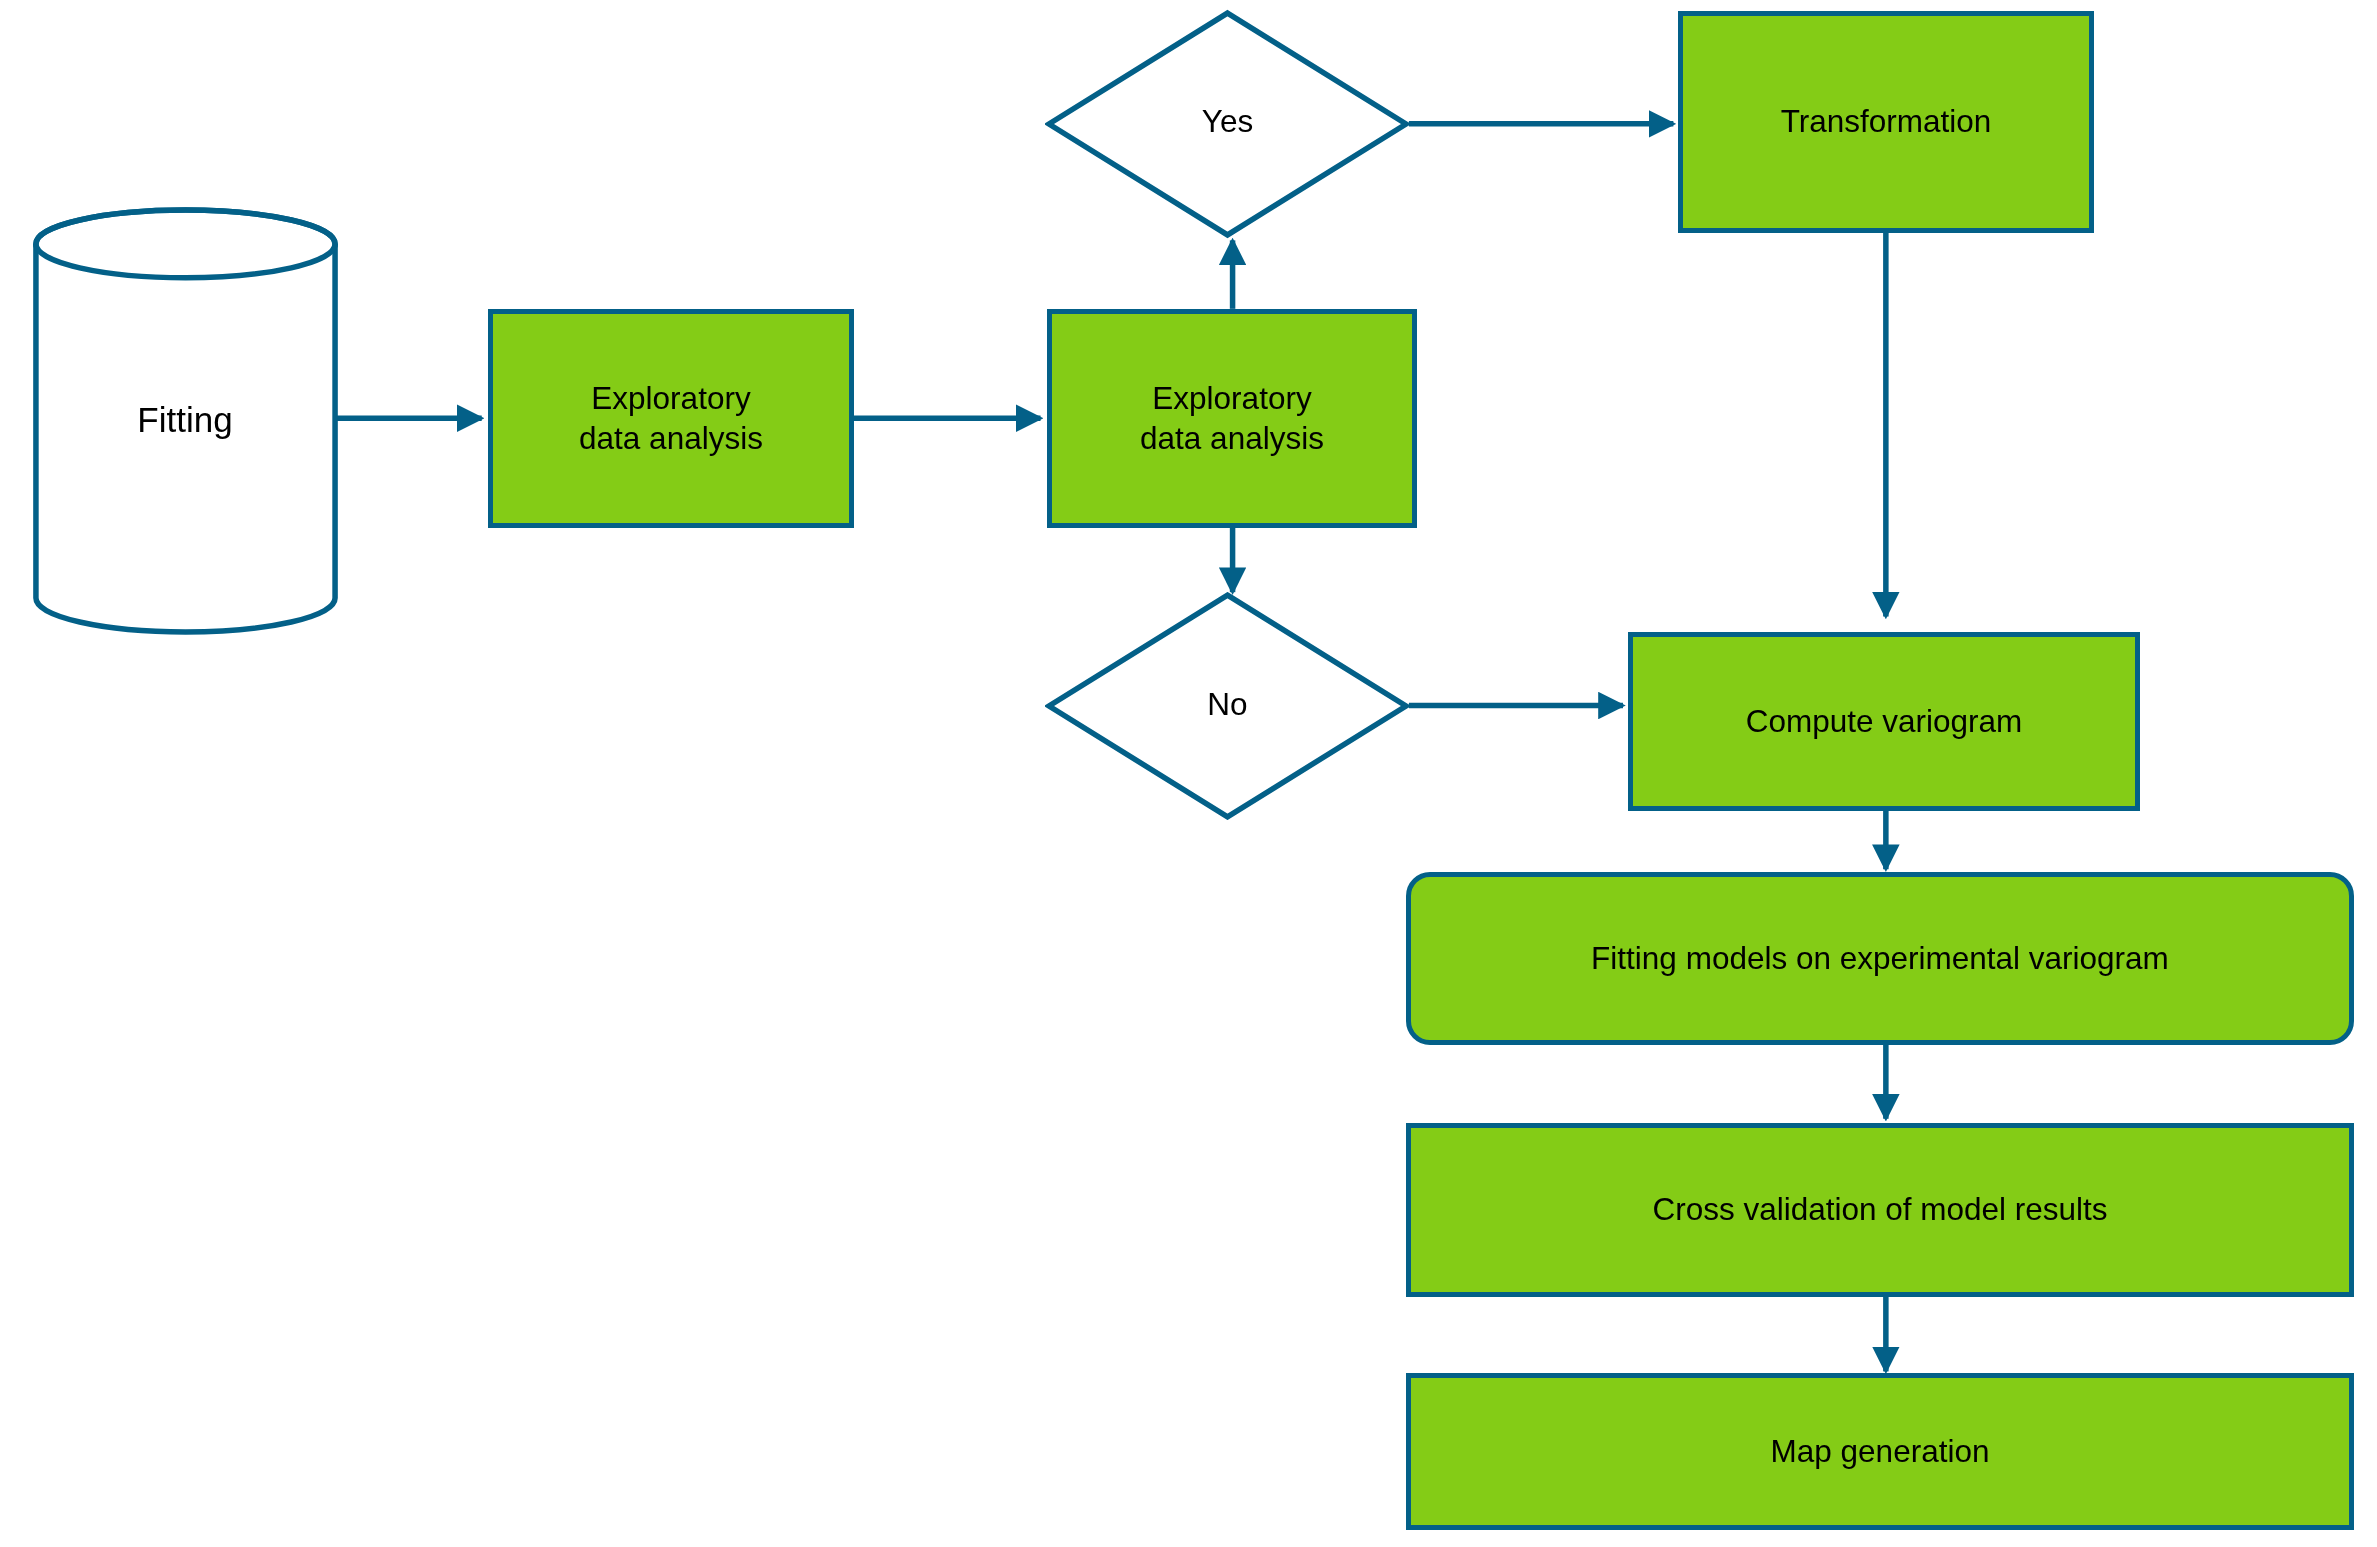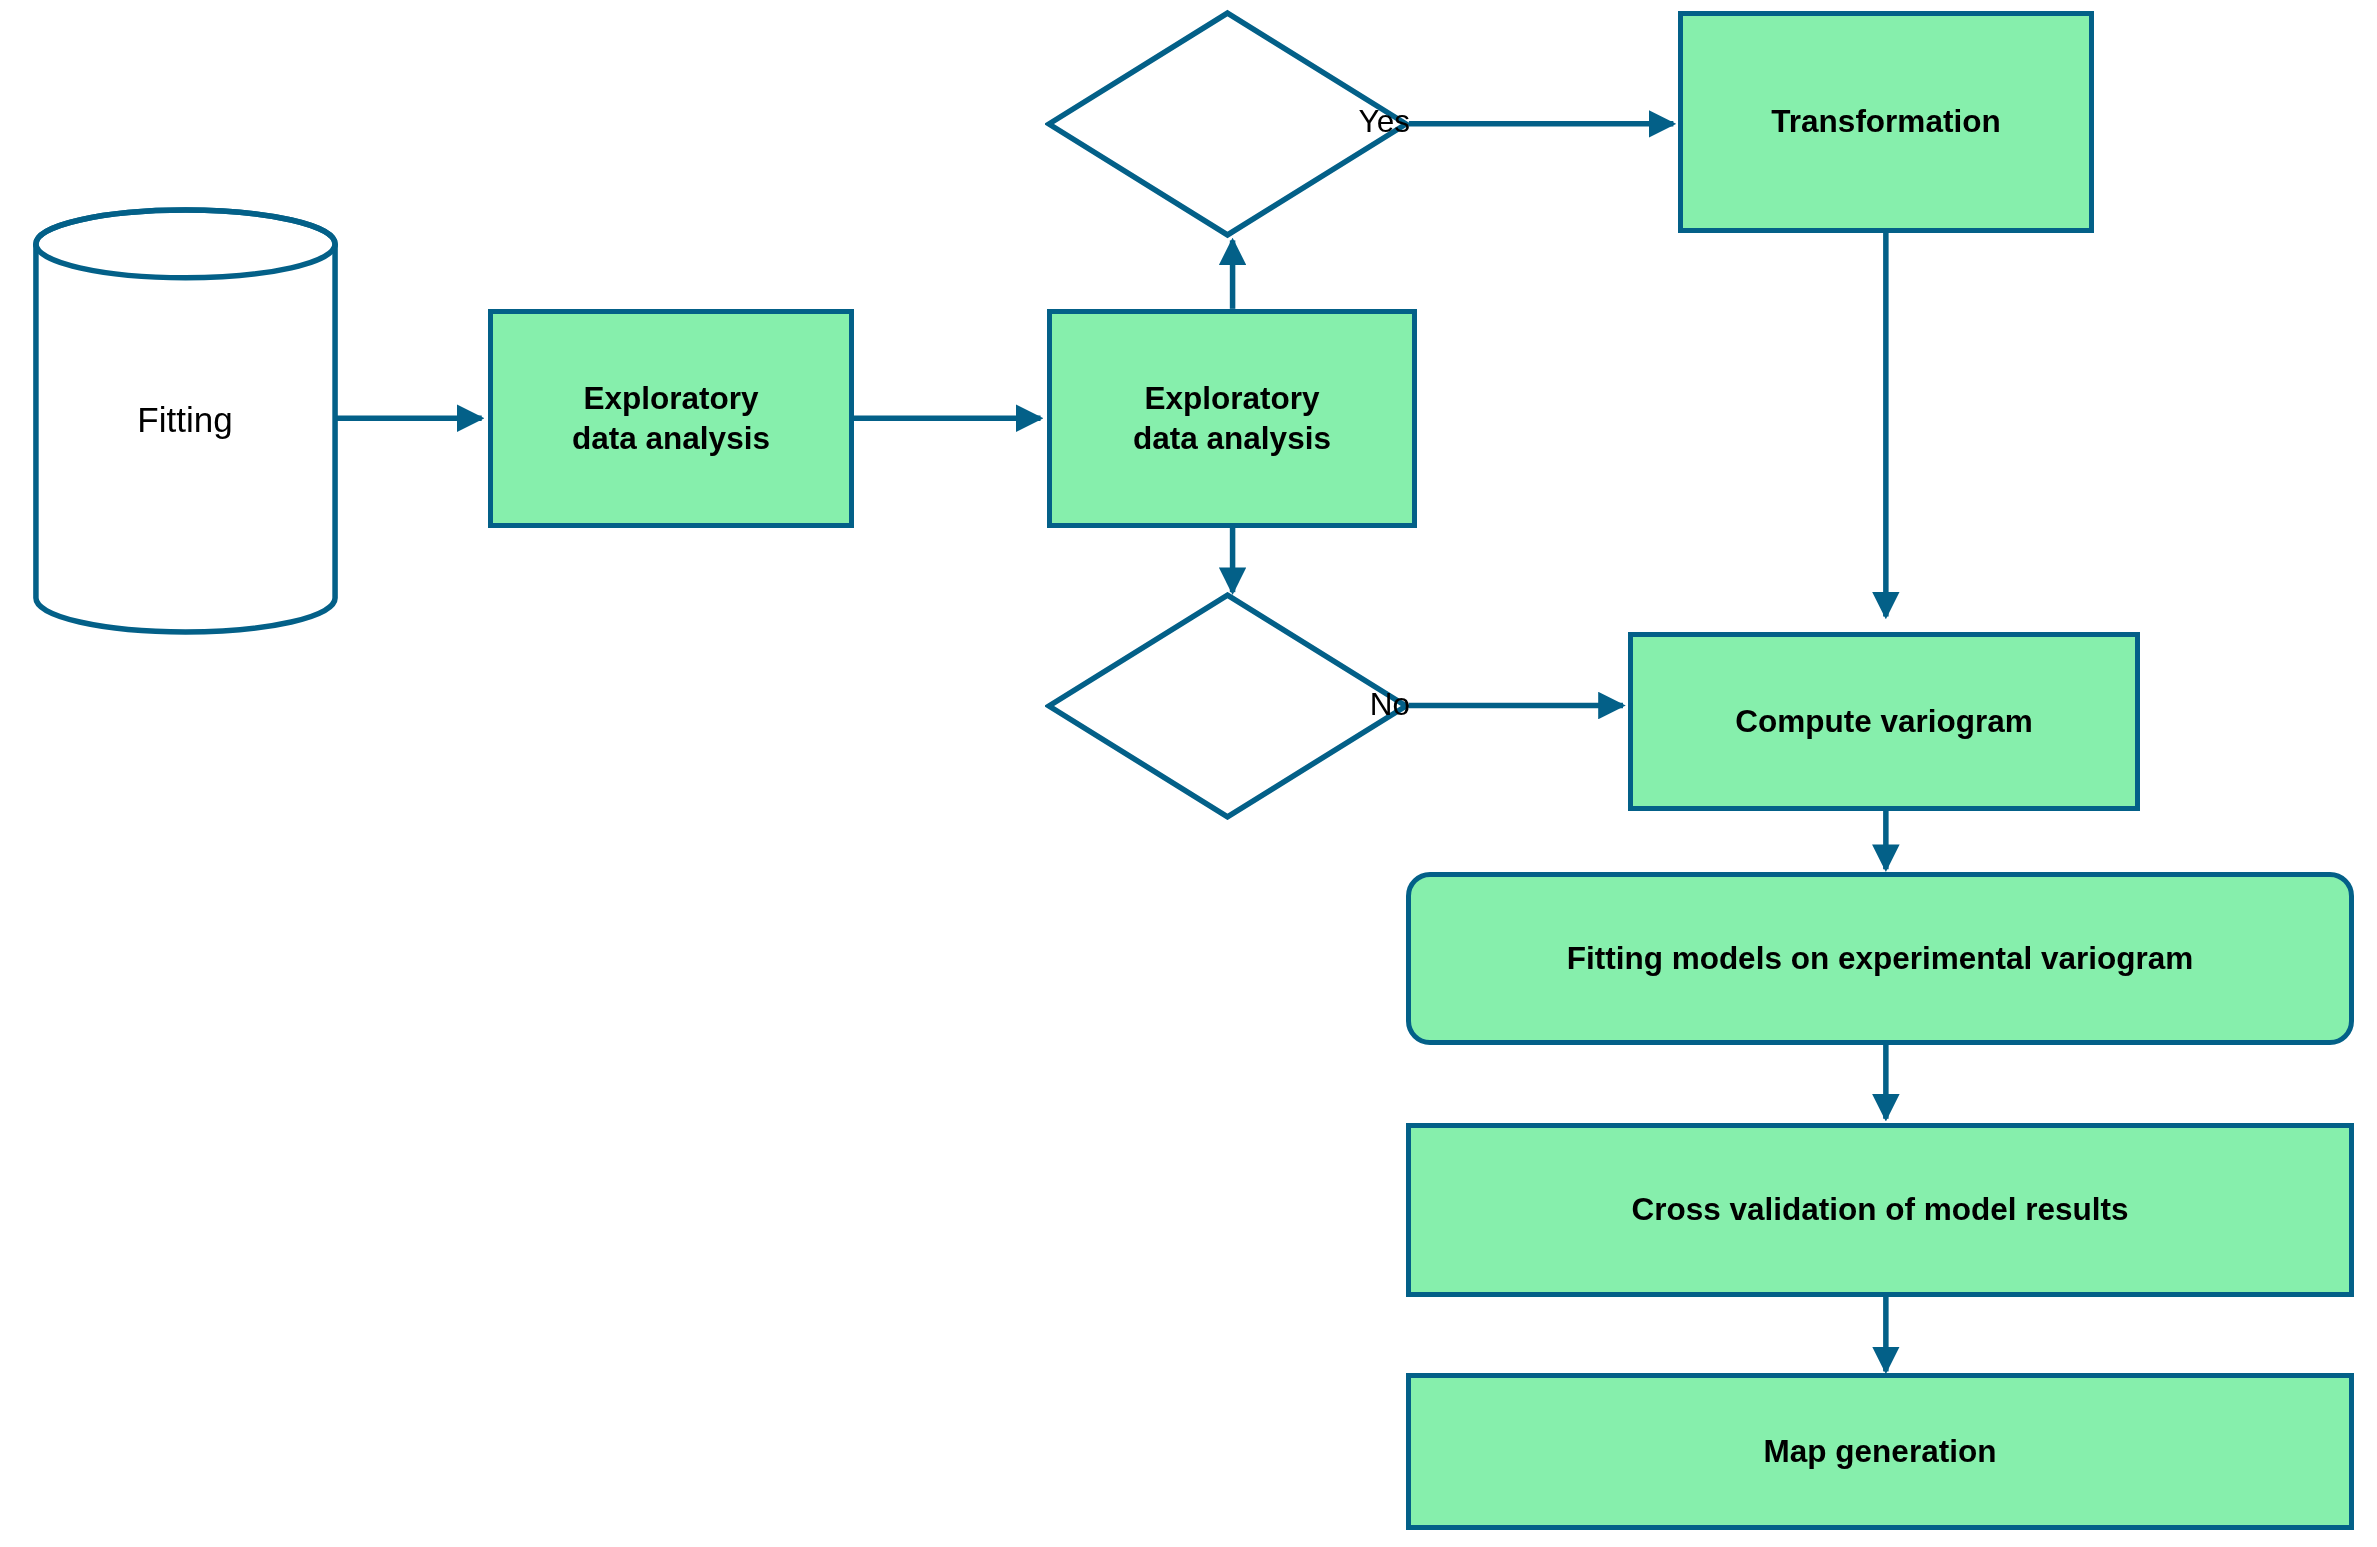--- a/index.html
+++ b/index.html
@@ -20,22 +20,21 @@
     box-sizing: border-box;
     display: flex;
     align-items: center;
     justify-content: center;
     text-align: center;
     color: #000000;
     line-height: 1.25;
   }
   .box {
     border: 5.5px solid #036088;
-    background: #86efac;
-    font-weight: bold;
+    background: #84cc16;
   }
   .node-label {
     display: block;
     white-space: pre-line;
     padding: 0 7.9px;
   }
   
   .cylinder {
     position: absolute;
   }
@@ -45,21 +44,21 @@
     left: 0; right: 0;
     text-align: center;
     color: #000;
   }
   
   .diamond { position: absolute; }
   .diamond svg { display: block; }
   .diamond-label {
     position: absolute;
     left: 0; right: 0;
-    text-align: right;
+    text-align: center;
     color: #000;
   }
   .edges {
     position: absolute;
     left: 0; top: 0;
     width: 2377px;
     height: 1548px;
     pointer-events: none;
   }
 </style>

